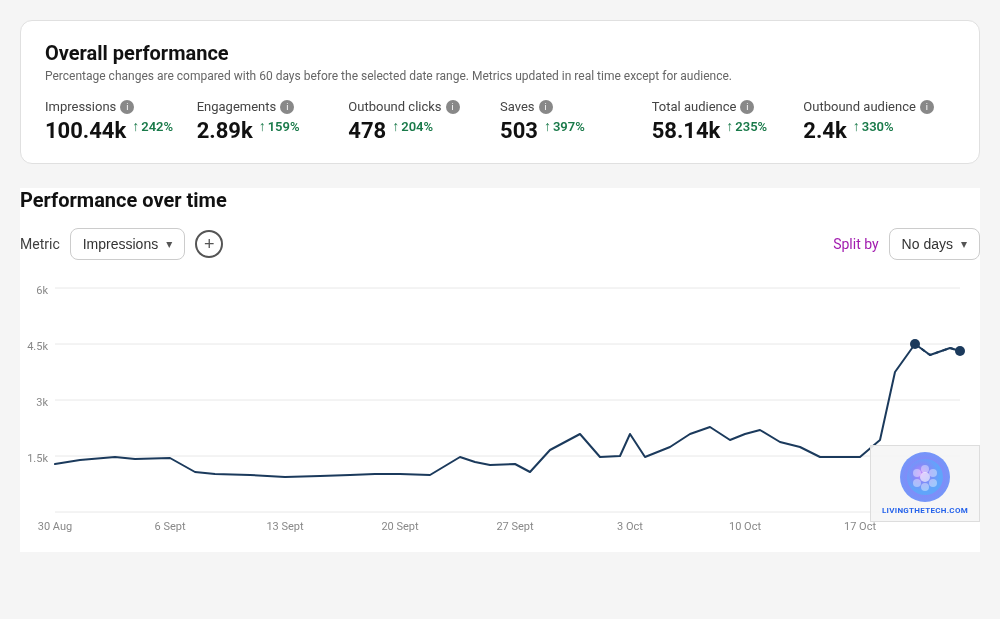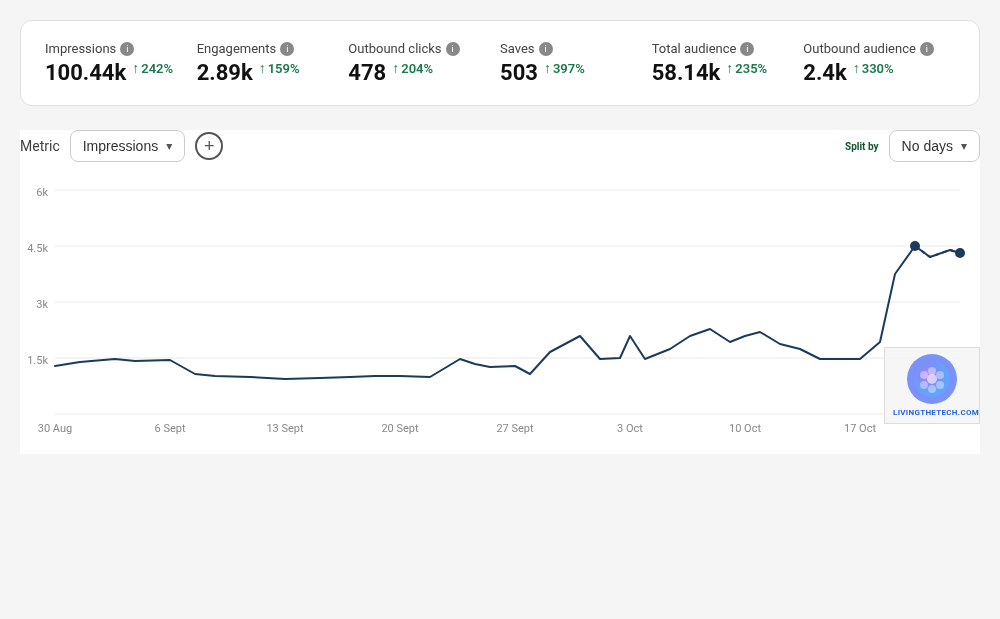--- a/index.html
+++ b/index.html
@@ -141,23 +141,22 @@
       font-size: 18px;
       color: #555;
       cursor: pointer;
     }
     .split-selector {
       display: flex;
       align-items: center;
       gap: 10px;
     }
     .split-label {
-      font-size: 10px;
-      color: #14532d;
-      font-weight: bold;
+      font-size: 14px;
+      color: #a21caf;
     }
 
     
     .chart-wrapper {
       position: relative;
       width: 100%;
     }
     .chart-svg-container {
       width: 100%;
       position: relative;
@@ -166,21 +165,21 @@
       width: 960px;
       height: 280px;
       display: block;
     }
 
     
     .watermark {
       position: absolute;
       bottom: 30px;
       right: 0;
-      width: 96px;
+      width: 110px;
       background: rgba(245,245,245,0.9);
       border: 1px solid #ddd;
       padding: 6px 8px;
       text-align: center;
     }
     .watermark-logo {
       width: 50px;
       height: 50px;
       background: radial-gradient(circle, #c084fc, #818cf8, #60a5fa);
       border-radius: 50%;
@@ -198,20 +197,22 @@
     .watermark-text span {
       color: #2563eb;
     }
   </style>
 </head>
 <body>
 
 <div class="page-container">
 
   <div class="performance-card">
+    <div class="card-title">Overall performance</div>
+    <div class="card-subtitle">Percentage changes are compared with 60 days before the selected date range. Metrics updated in real time except for audience.</div>
     <div class="metrics-row">
     <div class="metric-item">
       <div class="metric-label">
         <span>Impressions</span>
         <span class="info-icon">i</span>
       </div>
       <div class="metric-value-row">
         <span class="metric-value">100.44k</span>
         <span class="metric-change">
           <span class="arrow-up">↑</span>
@@ -281,20 +282,21 @@
         <span class="metric-change">
           <span class="arrow-up">↑</span>
           <span>330%</span>
         </span>
       </div>
     </div>
       </div>
   </div>
 
   <div class="chart-section">
+    <div class="section-title">Performance over time</div>
     <div class="chart-controls">
       <div class="metric-selector">
         <span class="metric-label-text">Metric</span>
         <button class="dropdown-btn">
           <span>Impressions</span>
           <span class="dropdown-arrow">▾</span>
         </button>
         <button class="add-metric-btn">
           <span>+</span>
         </button>

